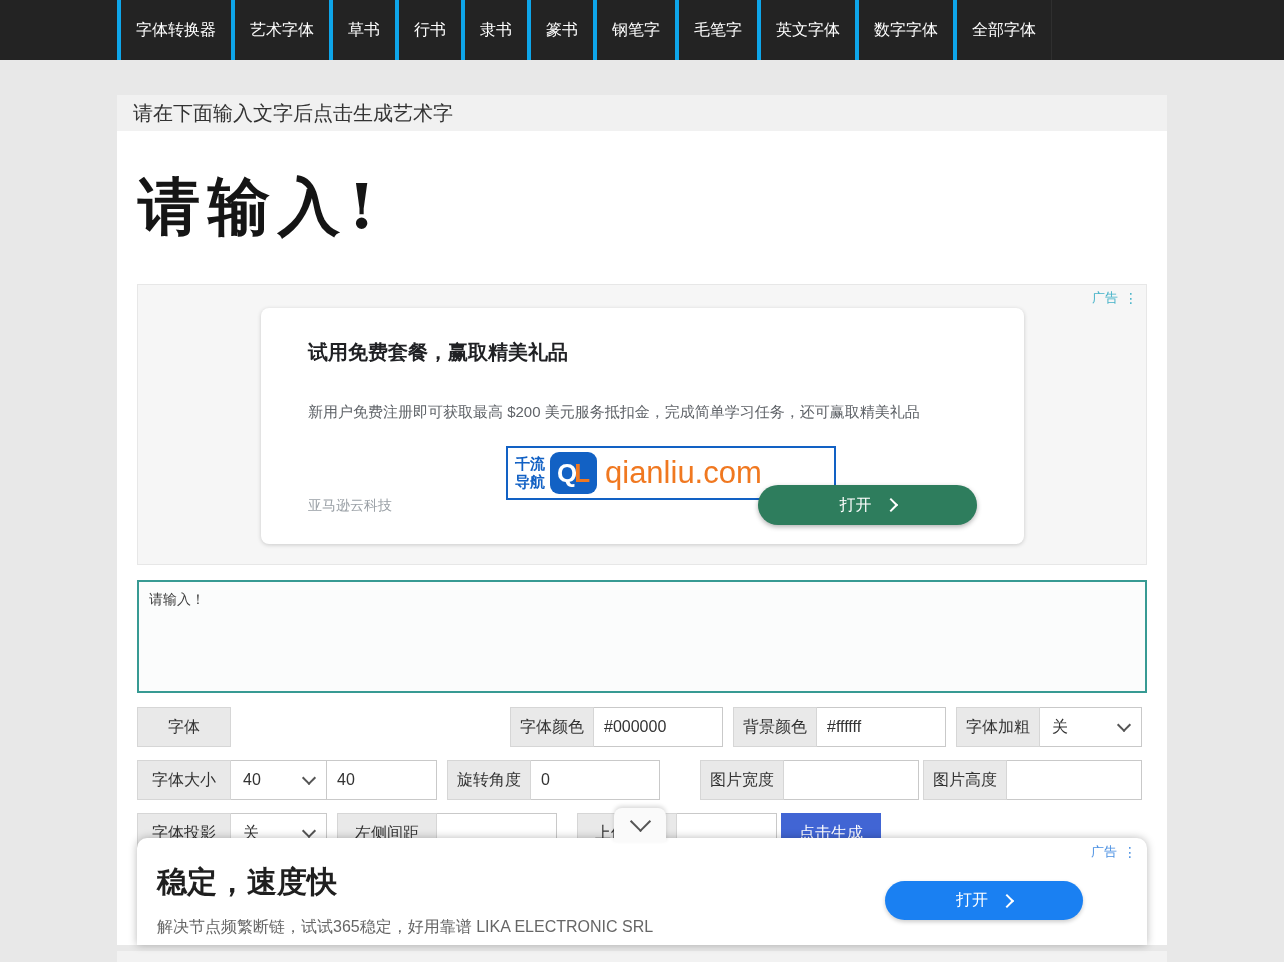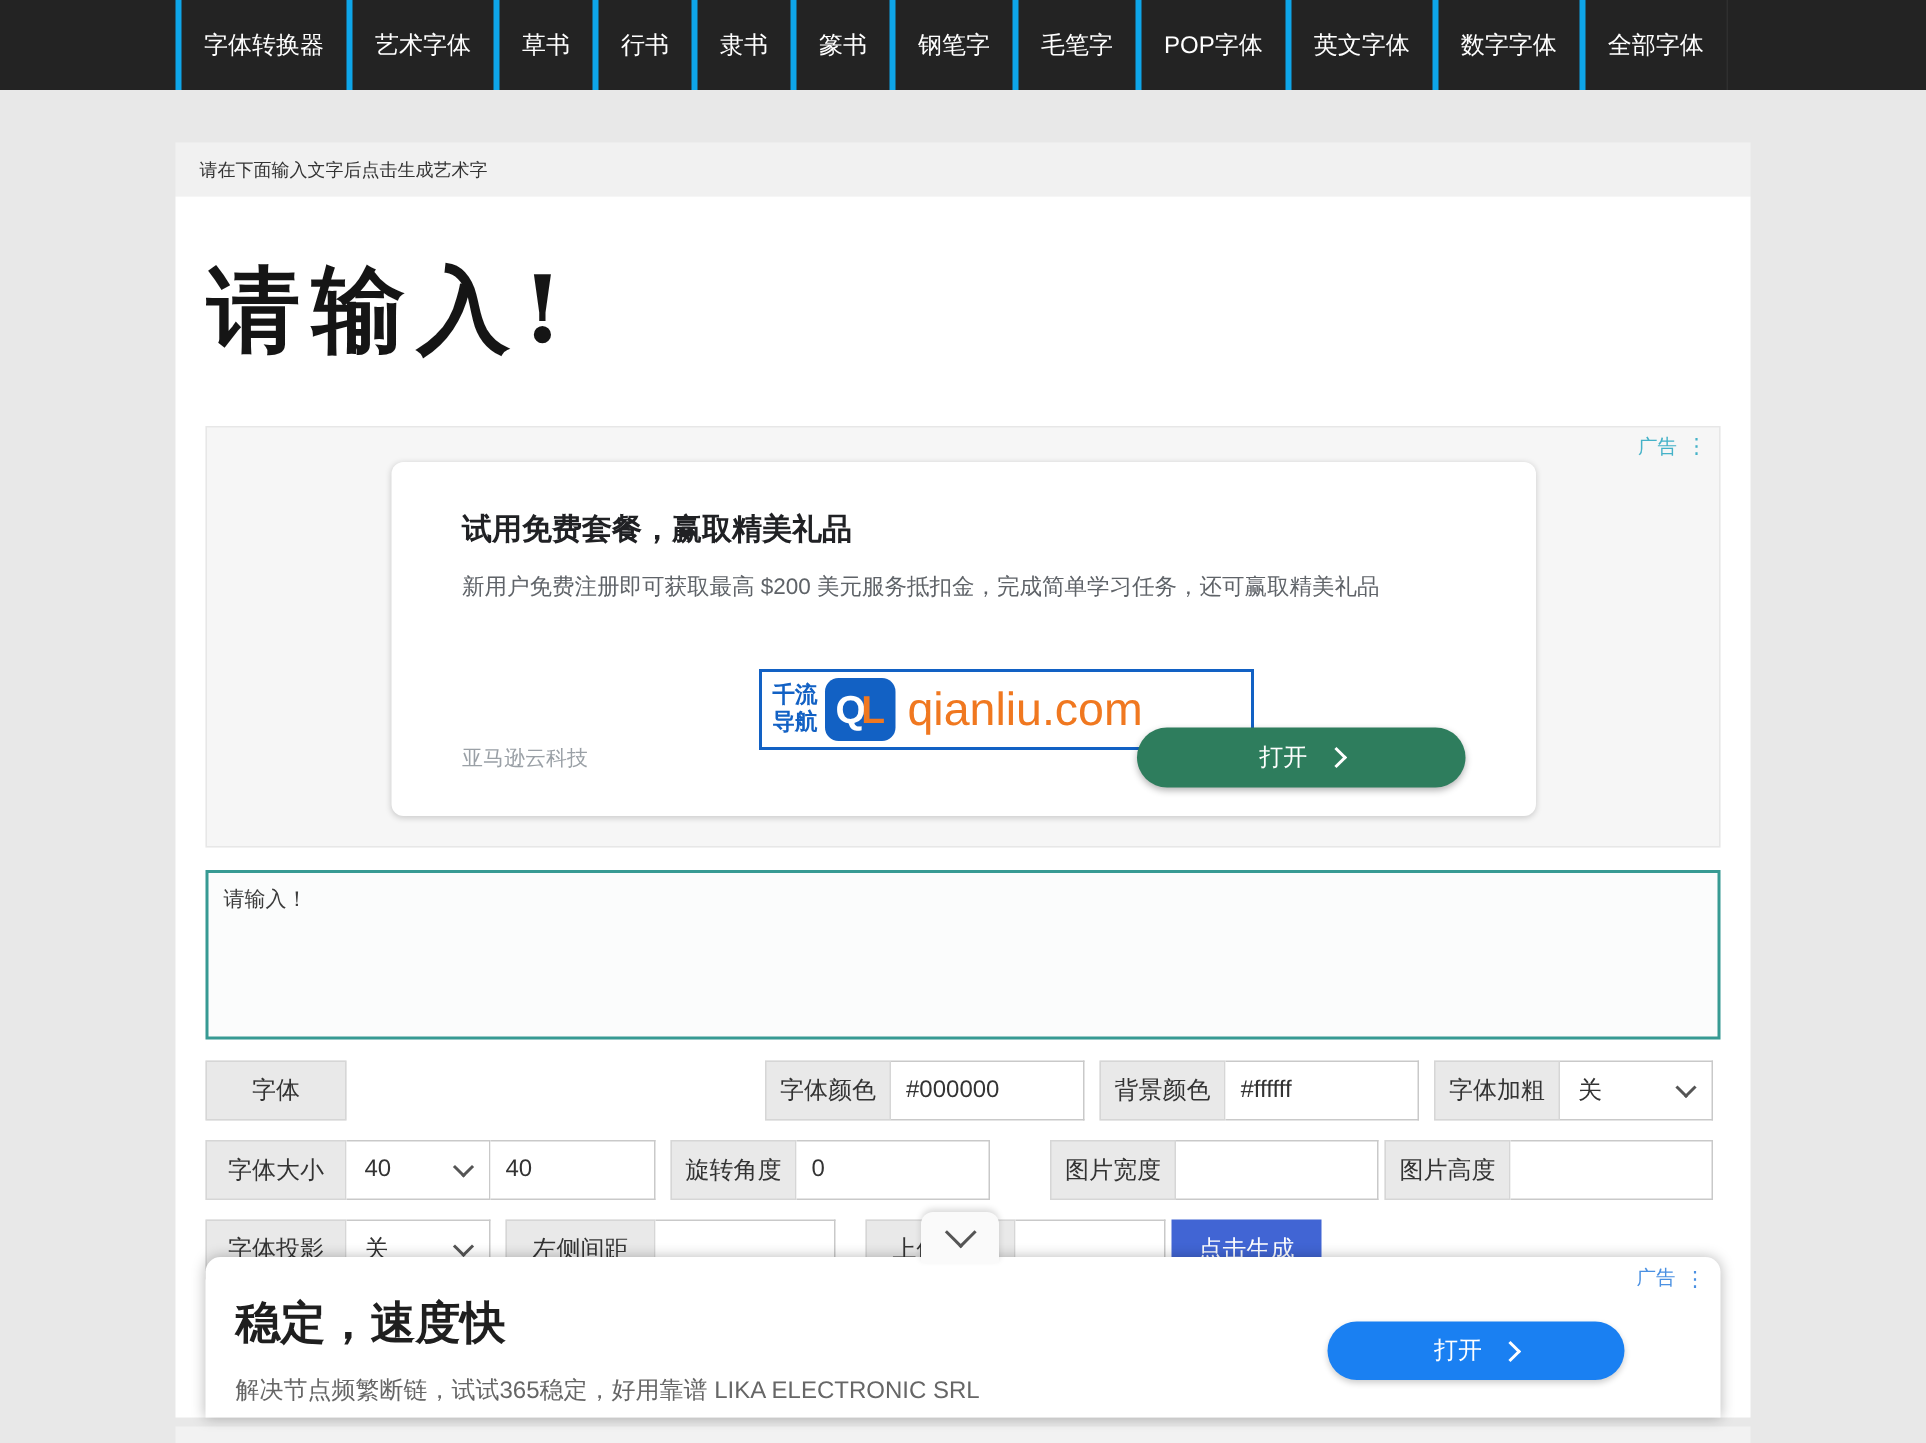--- a/index.html
+++ b/index.html
@@ -16,21 +16,21 @@
   }
   .nav-item{
     display:flex;align-items:center;padding:0 15px;color:#ffffff;font-size:16px;
     border-left:4px solid #0ea5e9;cursor:pointer;white-space:nowrap;
   }
   .nav-item:last-child{border-right:1px solid #2f2f2f}
   
   .instruction-bar{
     position:absolute;left:117px;top:95px;width:1050px;height:36px;background:#f1f1f1;
     display:flex;align-items:center;padding-left:16px;box-sizing:border-box;
-    font-size:12px;color:#333;
+    font-size:20px;color:#333;
   }
   .white-panel{position:absolute;left:117px;top:131px;width:1050px;height:814px;background:#ffffff}
   .preview-image{
     position:absolute;left:138px;top:165px;font-size:62px;color:#151515;font-weight:bold;
     letter-spacing:8px;font-family:"DejaVu Serif","Liberation Serif",serif;
   }
   
   .ad-box{
     position:absolute;left:137px;top:284px;width:1010px;height:281px;
     background:#f6f6f6;border:1px solid #e7e7e7;box-sizing:border-box;
@@ -38,21 +38,21 @@
   .ad-badge{
     position:absolute;top:4px;right:8px;display:flex;align-items:center;gap:6px;
     font-size:13px;color:#45b2c8;cursor:pointer;
   }
   .ad-badge .dots{font-size:14px;line-height:1;color:#45b2c8;font-family:"DejaVu Sans",sans-serif}
   .ad-card{
     position:absolute;left:123px;top:23px;width:763px;height:236px;background:#ffffff;
     border-radius:8px;box-shadow:0 1px 4px rgba(0,0,0,.18);
   }
   .ad-title{position:absolute;left:47px;top:31px;font-size:20px;font-weight:700;color:#202124}
-  .ad-desc{position:absolute;left:47px;top:74px;font-size:15px;color:#5f6368}
+  .ad-desc{position:absolute;left:47px;top:95px;font-size:15px;color:#5f6368}
   .ad-banner{
     position:absolute;left:245px;top:116px;width:330px;height:54px;background:#fff;
     border:2px solid #1261c4;box-sizing:border-box;display:flex;align-items:center;padding:0 6px 0 7px;margin-top:22px;
   }
   .banner-cjk{color:#1261c4;font-size:15px;font-weight:700;line-height:1.2;text-align:center;white-space:nowrap}
   .banner-logo{
     width:47px;height:42px;background:#1261c4;border-radius:9px;margin:0 3px 0 5px;
     display:flex;align-items:center;justify-content:center;flex:none;
   }
   .banner-logo .q{color:#ffffff;font-size:26px;font-weight:700;letter-spacing:-3px}
@@ -122,21 +122,20 @@
 
 <nav class="navbar">
   <div class="nav-item">字体转换器</div>
   <div class="nav-item">艺术字体</div>
   <div class="nav-item">草书</div>
   <div class="nav-item">行书</div>
   <div class="nav-item">隶书</div>
   <div class="nav-item">篆书</div>
   <div class="nav-item">钢笔字</div>
   <div class="nav-item">毛笔字</div>
-  <div class="nav-item">POP字体</div>
   <div class="nav-item">英文字体</div>
   <div class="nav-item">数字字体</div>
   <div class="nav-item">全部字体</div>
 </nav>
 
 <div class="instruction-bar">
   <span>请在下面输入文字后点击生成艺术字</span>
 </div>
 
 <div class="white-panel"></div>

